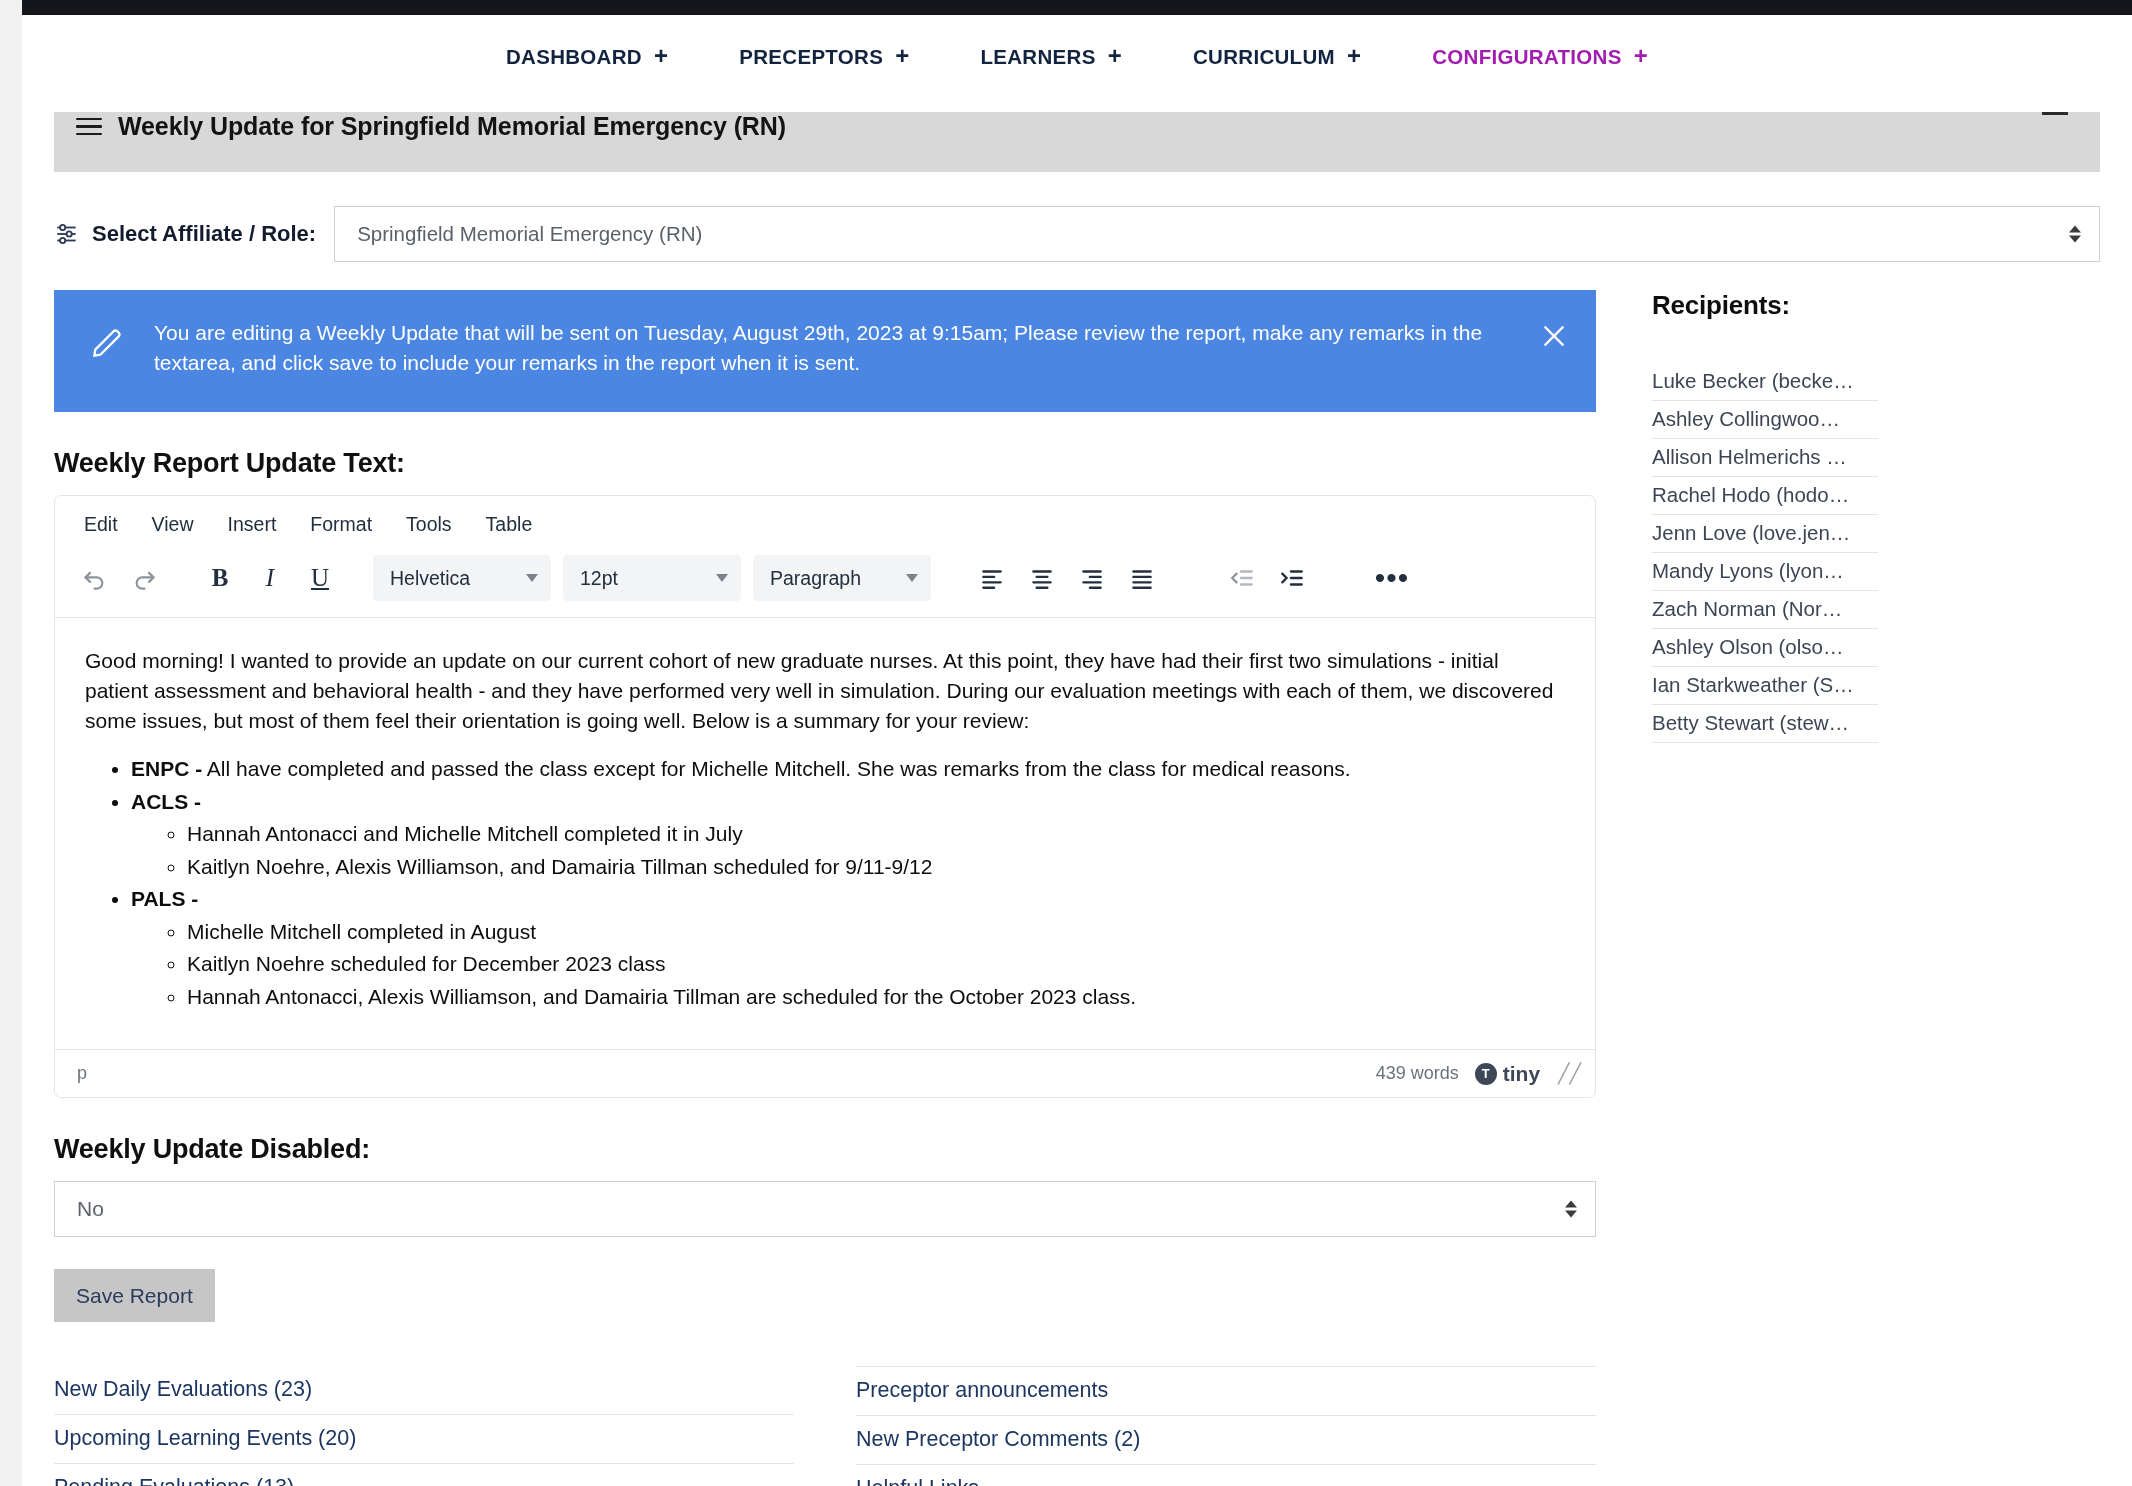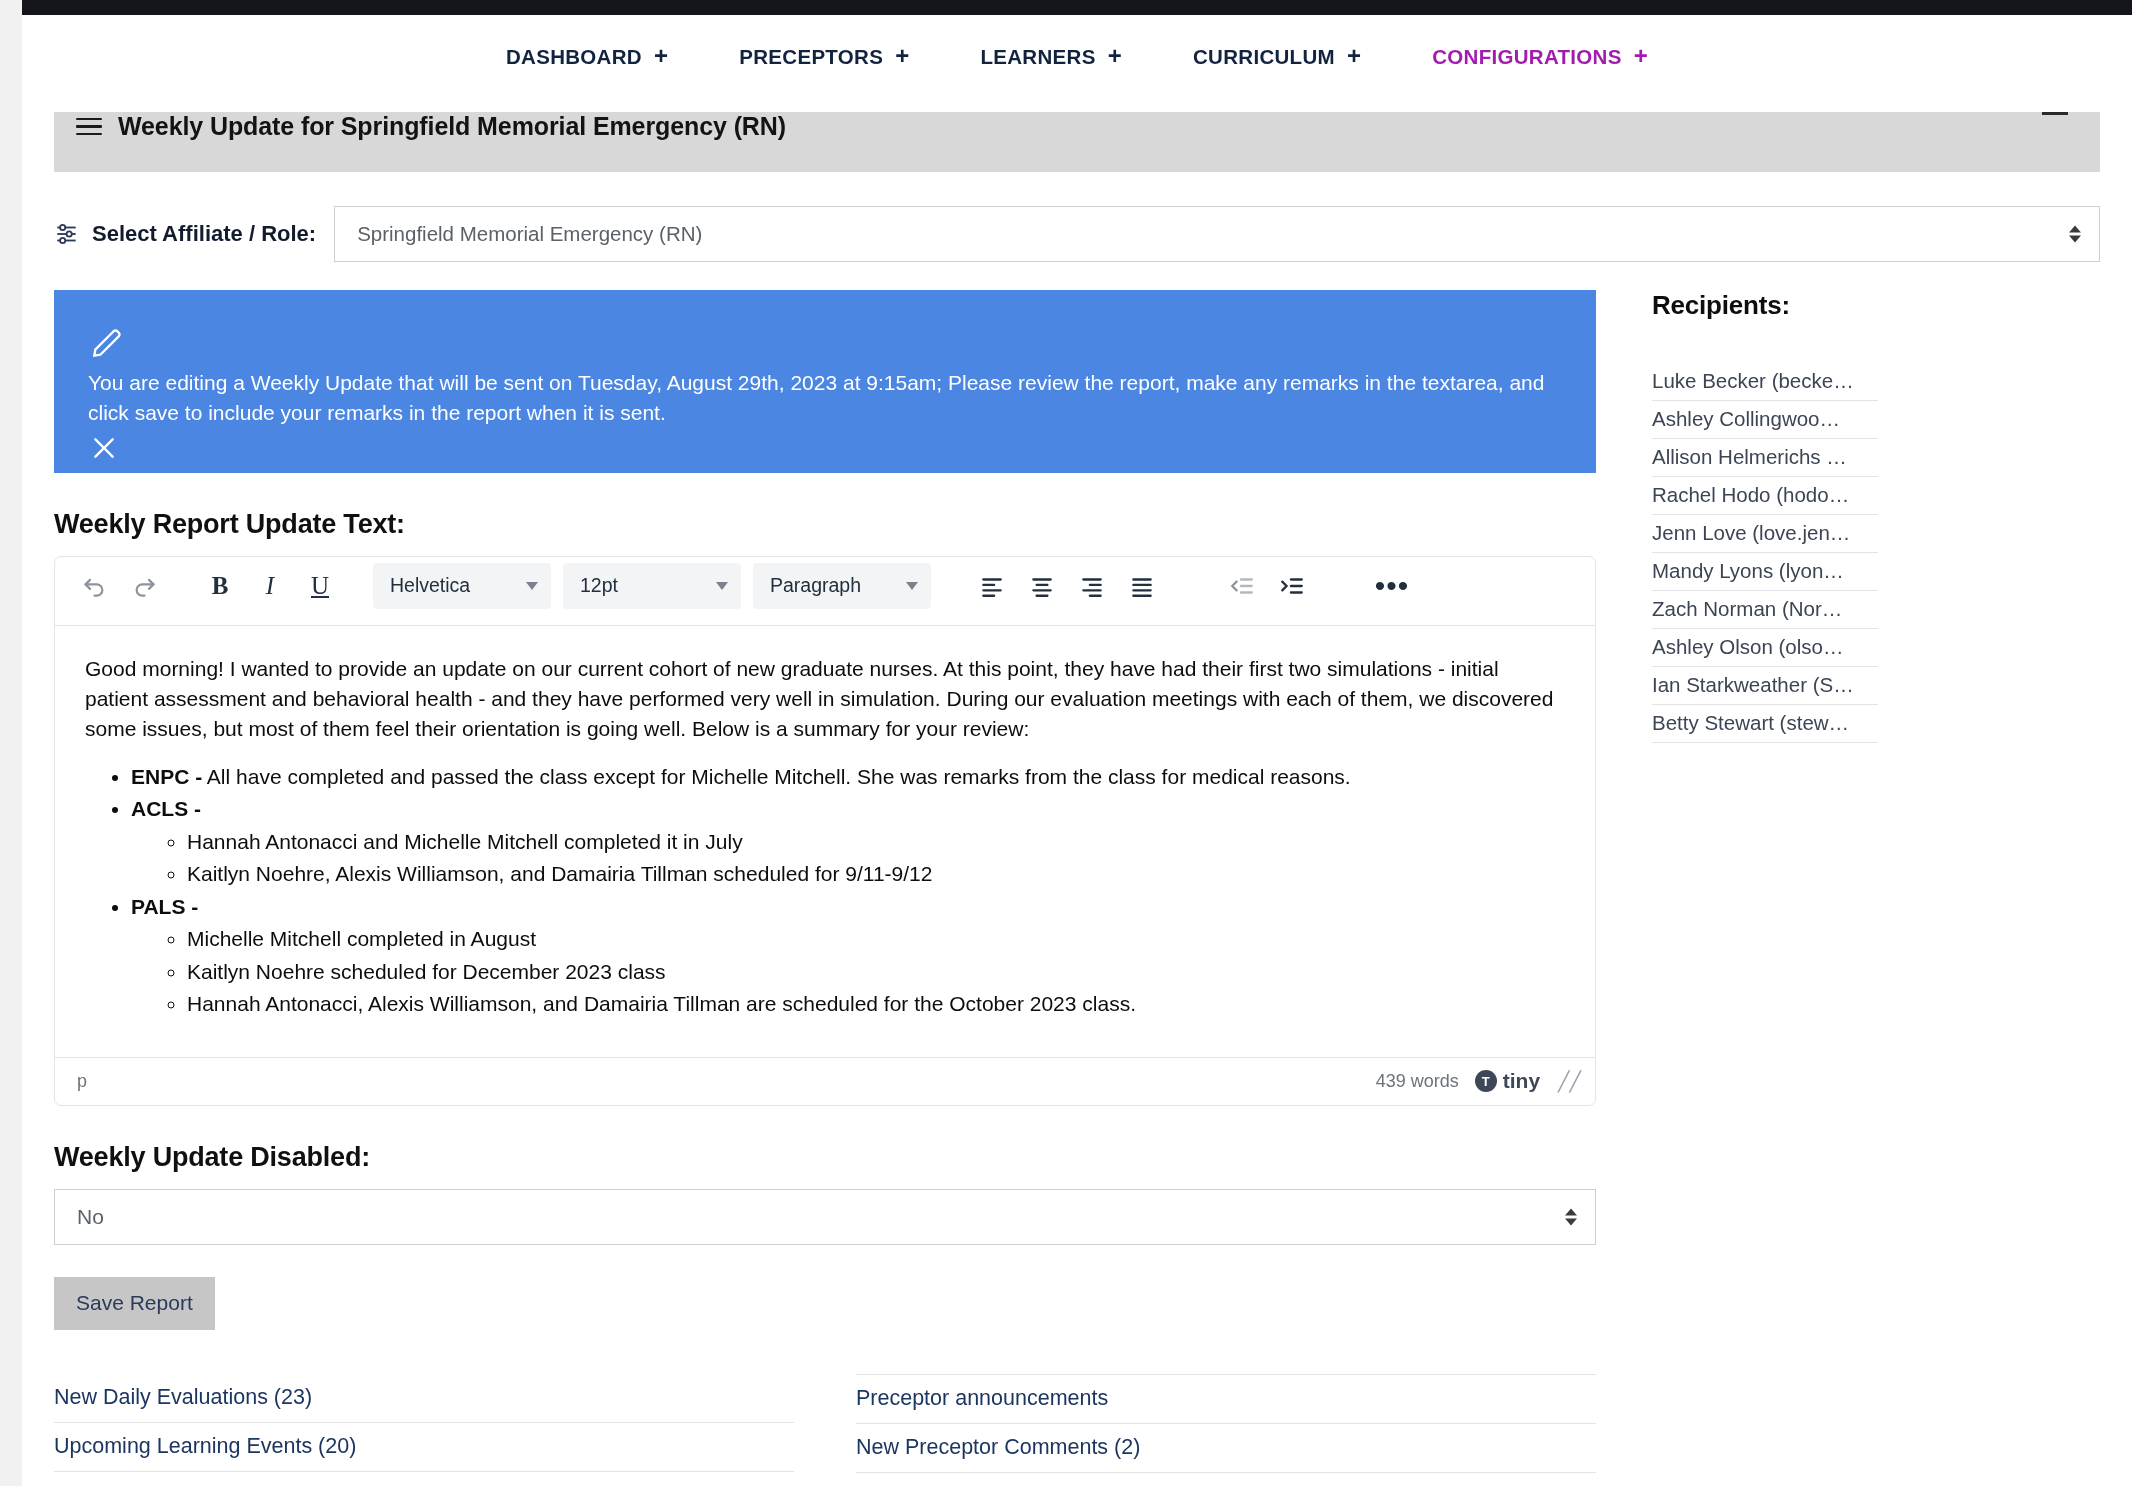--- a/index.html
+++ b/index.html
@@ -145,23 +145,23 @@
     gap: 56px;
   }
   .col-main { width: 1542px; flex: none; }
   .col-side { width: 226px; flex: none; }
 
   
   .alert {
     background: #4a86e2;
     display: flex;
     align-items: flex-start;
-    padding: 26px 24px 11px 34px;
+    padding: 26px 24px 26px 34px;
+    gap: 28px;
     min-height: 122px;
-    flex-direction: column;
   }
   .alert-icon { width: 38px; flex: none; padding-top: 8px; }
   .alert-text {
     flex: 1;
     color: #ffffff;
     font-size: 21px;
     line-height: 1.42;
     padding-top: 2px;
   }
   .alert-close {
@@ -431,20 +431,28 @@
           </svg>
         </span>
       </div>
 
       
       <div class="section-heading">Weekly Report Update Text:</div>
 
       
       <div class="editor">
 
+        <div class="editor-menubar">
+          <span class="menu-btn">Edit</span>
+          <span class="menu-btn">View</span>
+          <span class="menu-btn">Insert</span>
+          <span class="menu-btn">Format</span>
+          <span class="menu-btn">Tools</span>
+          <span class="menu-btn">Table</span>
+        </div>
 
         <div class="editor-toolbar">
           <span class="tb-btn">
             <svg viewBox="0 0 24 24" width="27" height="27" fill="none" stroke="#8d939c" stroke-width="1.9" stroke-linecap="round" stroke-linejoin="round">
               <path d="M8 7 L4 11 L8 15"></path>
                 <path d="M4 11 h10 a5 5 0 0 1 0 10 h-2"></path>
             </svg>
           </span>
           <span class="tb-btn">
             <svg viewBox="0 0 24 24" width="27" height="27" fill="none" stroke="#8d939c" stroke-width="1.9" stroke-linecap="round" stroke-linejoin="round">

